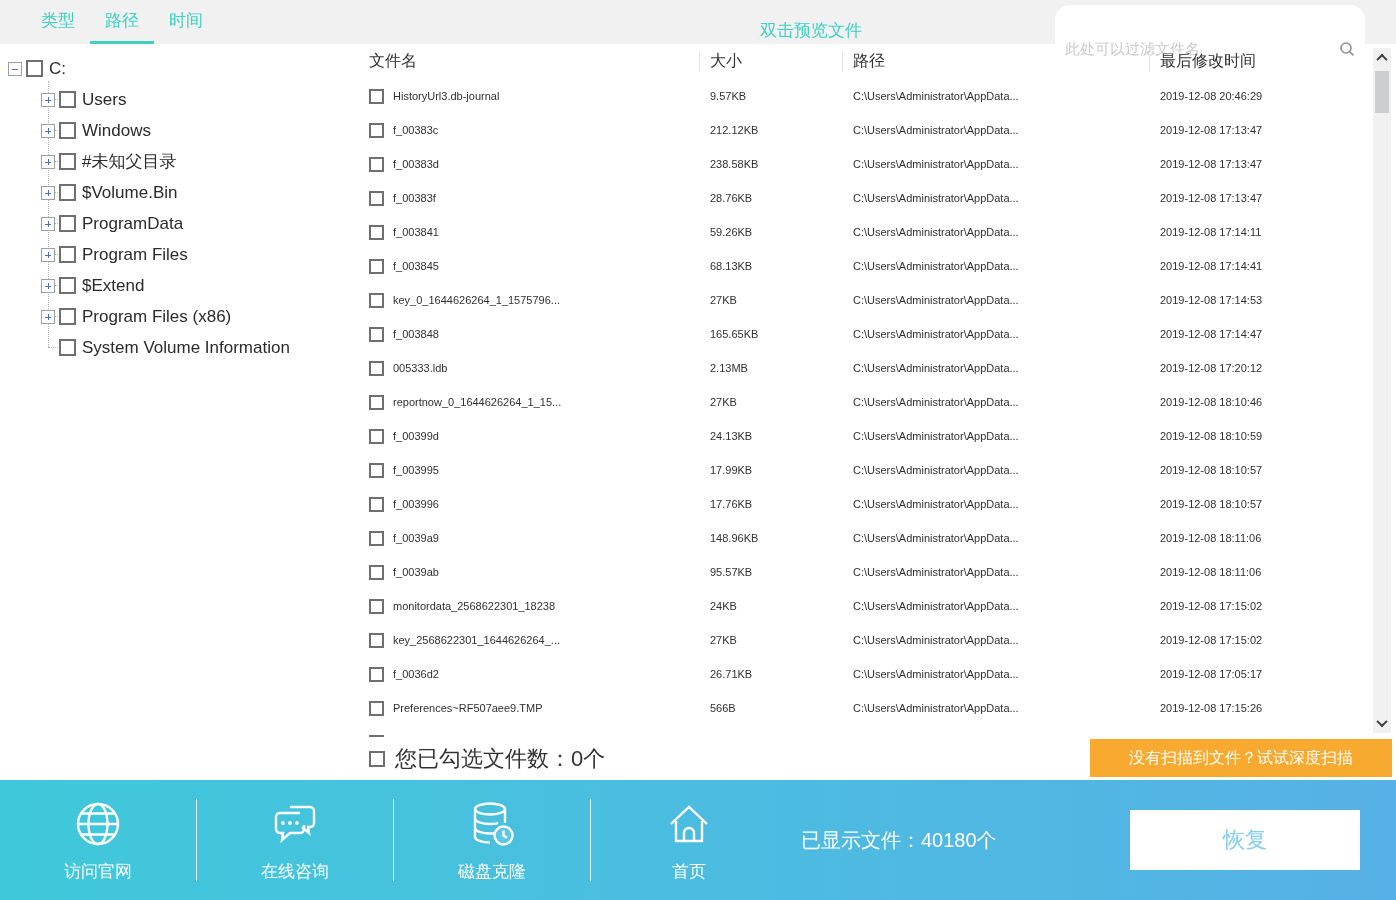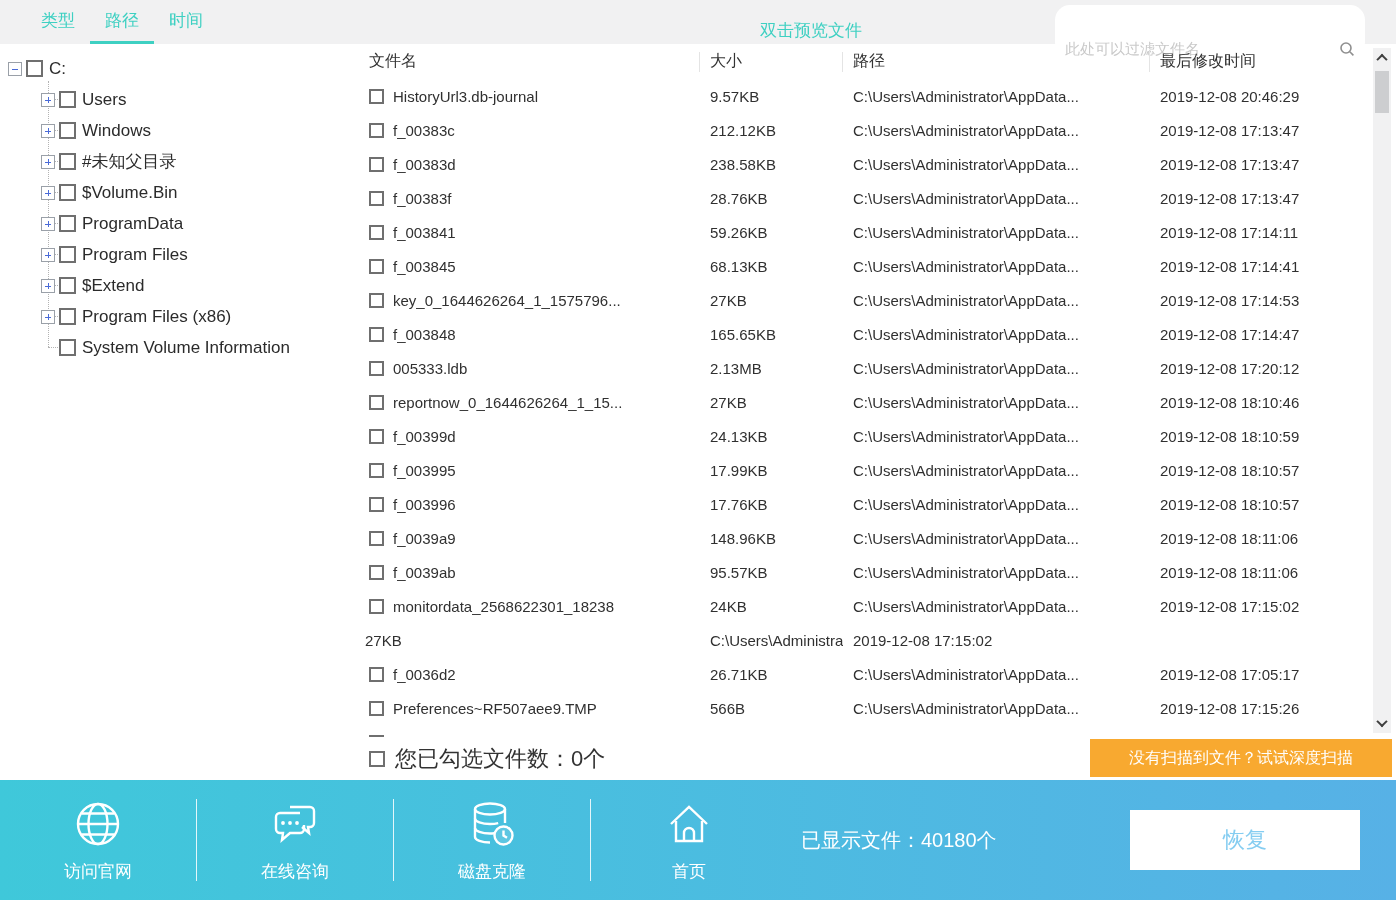--- a/index.html
+++ b/index.html
@@ -40,21 +40,21 @@
   .tree-children .tree-row::before { content:''; position:absolute; left:40px; top:15px; width:12px;
                                      border-top:1px dotted #b3b3b3; }
   
   .right-col { flex:1; display:flex; flex-direction:column; }
   .table-scroll { position:relative; height:693px; overflow:hidden; }
   .thead, .trow { display:grid; grid-template-columns:345px 143px 307px 1fr; align-items:center; padding-right:13px; }
   .thead { height:35px; font-size:16px; color:#333; }
   .thead .hcell { position:relative; padding-left:10px; height:100%; display:flex; align-items:center; cursor:default; }
   .thead .hcell:first-child { padding-left:14px; }
   .thead .hcell::after { content:''; position:absolute; right:0; top:8px; height:20px; width:1px; background:#e4e4e4; }
-  .trow { height:34px; font-size:15px; color:#303030; }
+  .trow { height:34px; font-size:11px; color:#303030; }
   .cell { padding-left:10px; white-space:nowrap; overflow:hidden; }
   .cell.name { display:flex; align-items:center; padding-left:14px; }
   .cell.name .cb { width:15px; height:15px; margin-right:9px; }
   
   .vscroll { position:absolute; top:4px; bottom:4px; right:5px; width:18px; background:#f1f1f2; }
   .varrow { position:absolute; left:0; width:18px; height:20px; display:flex; align-items:center; justify-content:center; }
   .varrow.up { top:0; } .varrow.down { bottom:0; }
   .chev { width:8px; height:8px; border-left:2px solid #3f3f3f; border-top:2px solid #3f3f3f; }
   .chev.up { transform:rotate(45deg) translate(1px,1px); }
   .chev.down { transform:rotate(225deg) translate(1px,1px); }
@@ -305,20 +305,24 @@
             <div class="trow">
               <div class="cell name">
                 <span class="cb"></span>
                 <span>monitordata_2568622301_18238</span>
               </div>
               <div class="cell">24KB</div>
               <div class="cell">C:\Users\Administrator\AppData...</div>
               <div class="cell">2019-12-08 17:15:02</div>
             </div>
             <div class="trow">
+              <div class="cell name">
+                <span class="cb"></span>
+                <span>key_2568622301_1644626264_...</span>
+              </div>
               <div class="cell">27KB</div>
               <div class="cell">C:\Users\Administrator\AppData...</div>
               <div class="cell">2019-12-08 17:15:02</div>
             </div>
             <div class="trow">
               <div class="cell name">
                 <span class="cb"></span>
                 <span>f_0036d2</span>
               </div>
               <div class="cell">26.71KB</div>

